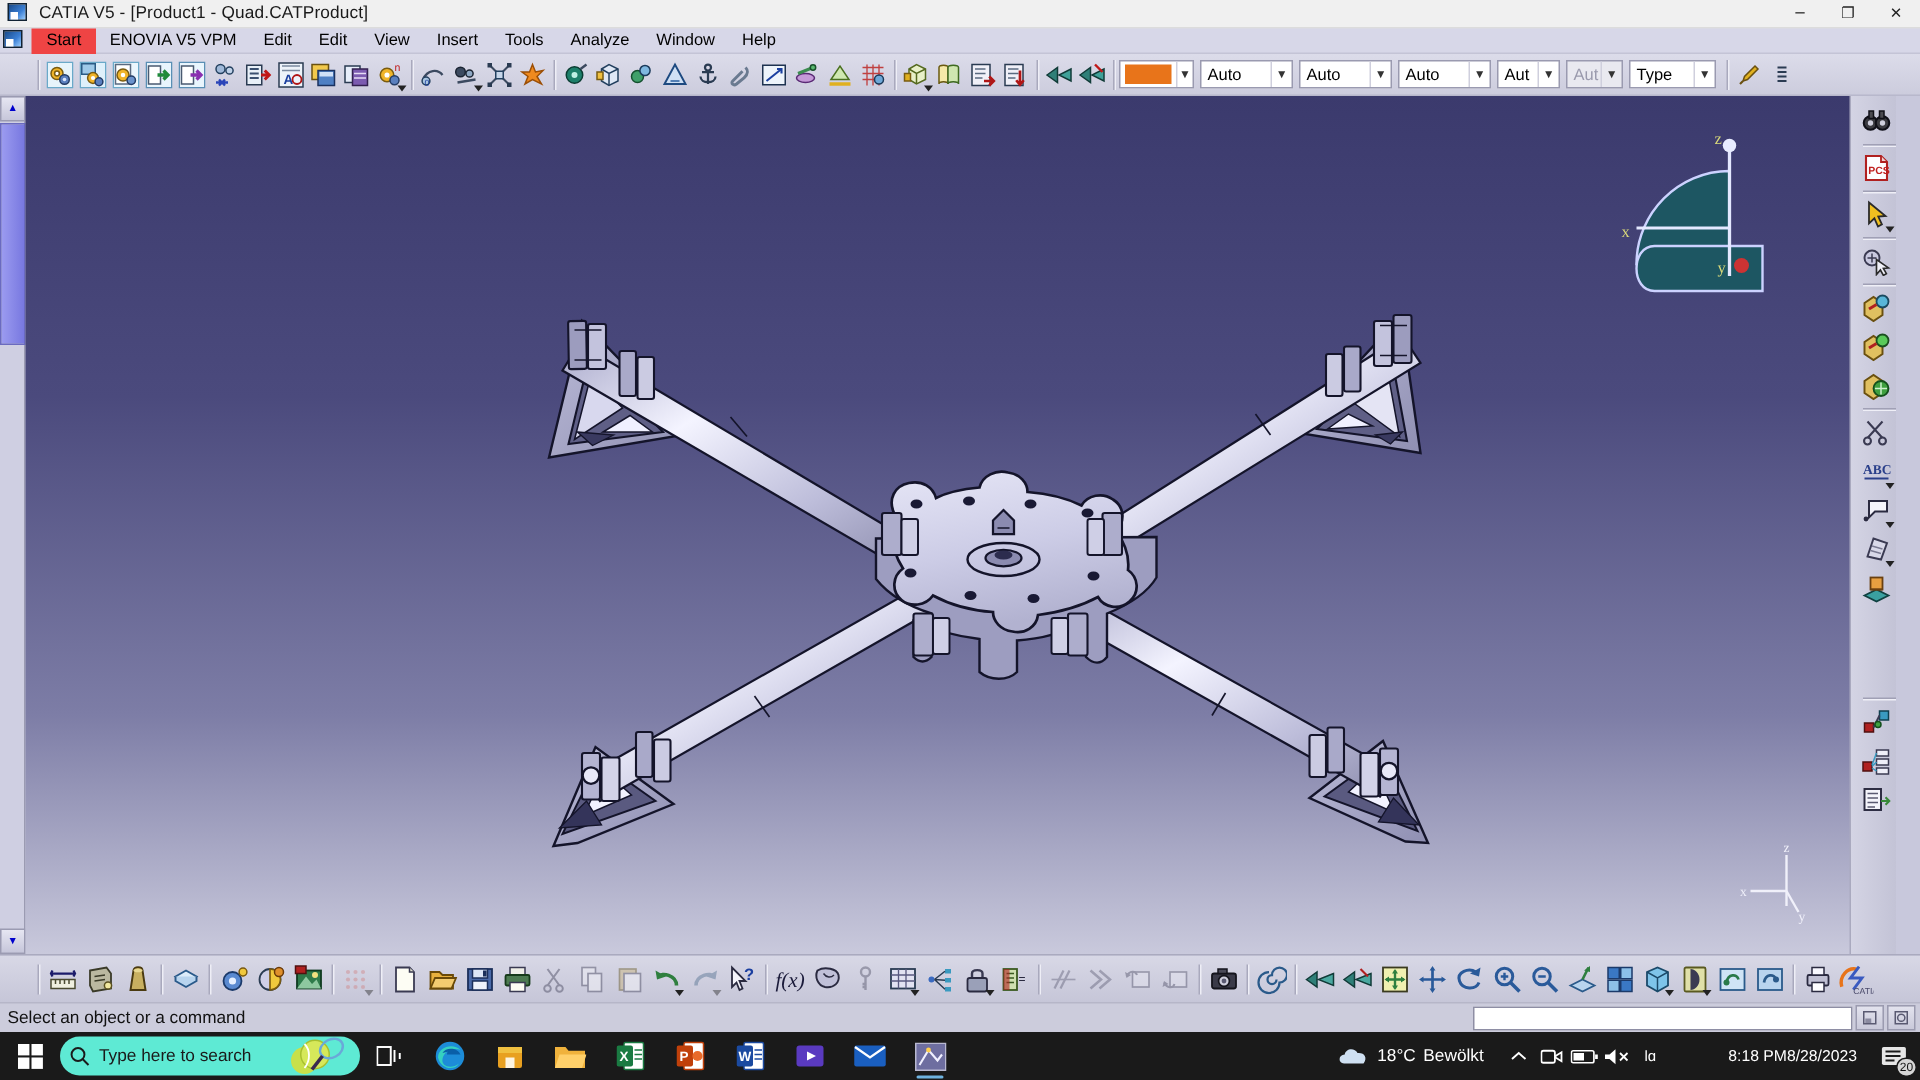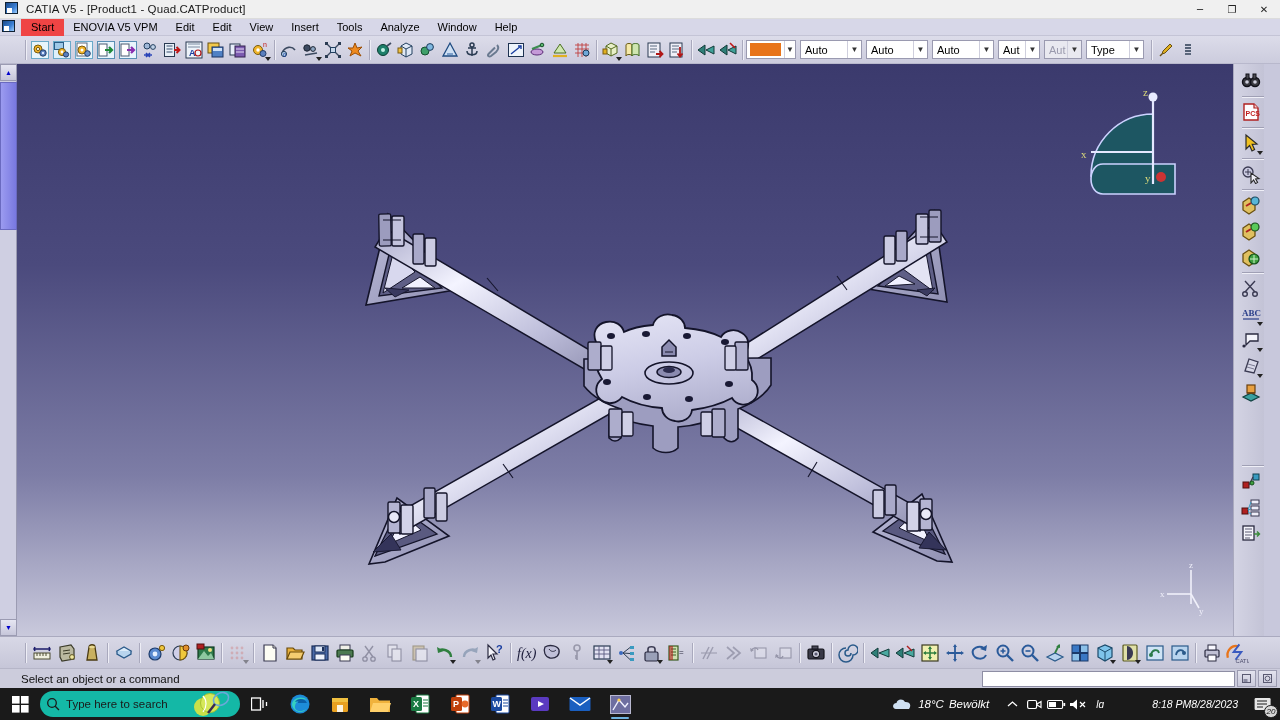--- a/index.html
+++ b/index.html
@@ -135,46 +135,46 @@
     border-top:4px solid #222;
   }
   .btbtn.dim{opacity:0.42;}
 
   
   .statusbar{
     position:absolute;left:0;top:668px;width:1280px;height:20px;
     background:#ccccdc; display:flex;align-items:center;
     border-top:1px solid #b6b6c8;
   }
-  .status-text{ padding-left:21px; font-size:11.5px; color:#111; }
+  .status-text{ padding-left:5px; font-size:11.5px; color:#111; }
   .status-input{
     margin-left:auto; width:253px;height:16px;background:#fff;border:1px solid #8e8ea4;
   }
   .status-btn{
     width:19px;height:17px;margin-left:2px;background:linear-gradient(#e3e3ee,#c9c9da);
     border:1px solid #9b9bb0; display:flex;align-items:center;justify-content:center;
   }
 
   
   .taskbar{
     position:absolute;left:0;top:688px;width:1280px;height:32px;background:#1a1a1a;
     display:flex;align-items:center;
   }
   .tb-start{width:40px;height:32px;display:flex;align-items:center;justify-content:center;}
   .search-box{
-    width:200px;height:26px;background:#14b8a6;border-radius:13px;
+    width:200px;height:26px;background:#5eead4;border-radius:13px;
     display:flex;align-items:center;padding:0 6px;position:relative;overflow:hidden;
   }
   .search-box .sbtxt{font-size:11.5px;color:#1a1a1a;margin-left:6px;}
   .tb-icon-btn{width:40px;height:32px;display:flex;align-items:center;justify-content:center;position:relative;}
   .tb-icon-btn.active:after{
     content:"";position:absolute;bottom:1px;left:11px;width:18px;height:2px;
     background:#6fb3e0;border-radius:1px;
   }
-  .tray{margin-left:auto;display:flex;align-items:center;height:32px;color:#fff;font-style:italic;}
+  .tray{margin-left:auto;display:flex;align-items:center;height:32px;color:#fff;}
   .tray .weather{display:flex;align-items:center;gap:5px;font-size:11.5px;color:#fff;margin-right:12px;}
   .tray .tricon{width:22px;height:32px;display:flex;align-items:center;justify-content:center;color:#fff;font-size:12px;}
   .clock{display:flex;flex-direction:row;align-items:center;justify-content:center;
     font-size:10.5px;color:#fff;line-height:13px;padding:0 8px;margin-left:33px;}
   .notif{width:34px;height:32px;display:flex;align-items:center;justify-content:center;position:relative;}
   .notif .badge{
     position:absolute;right:2px;bottom:2px;background:#d6d6d6;color:#111;border-radius:8px;
     font-size:8px;min-width:14px;height:13px;display:flex;align-items:center;justify-content:center;
     border:1px solid #1a1a1a;
   }

